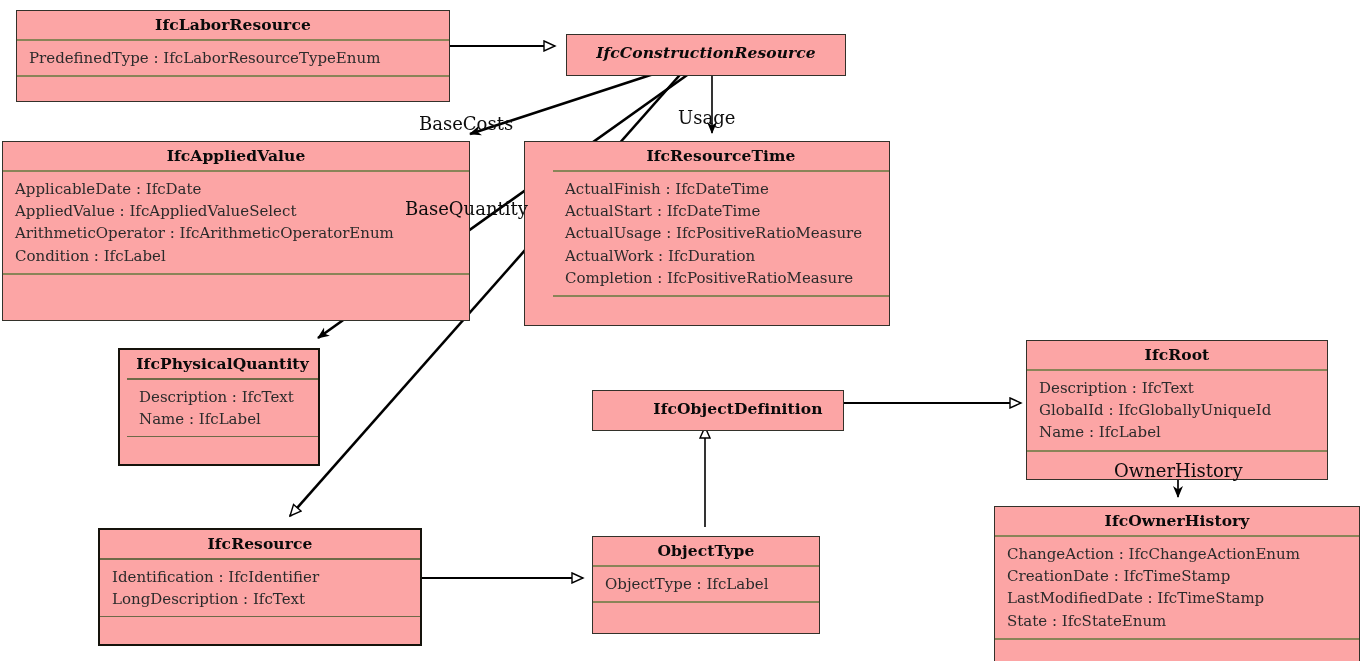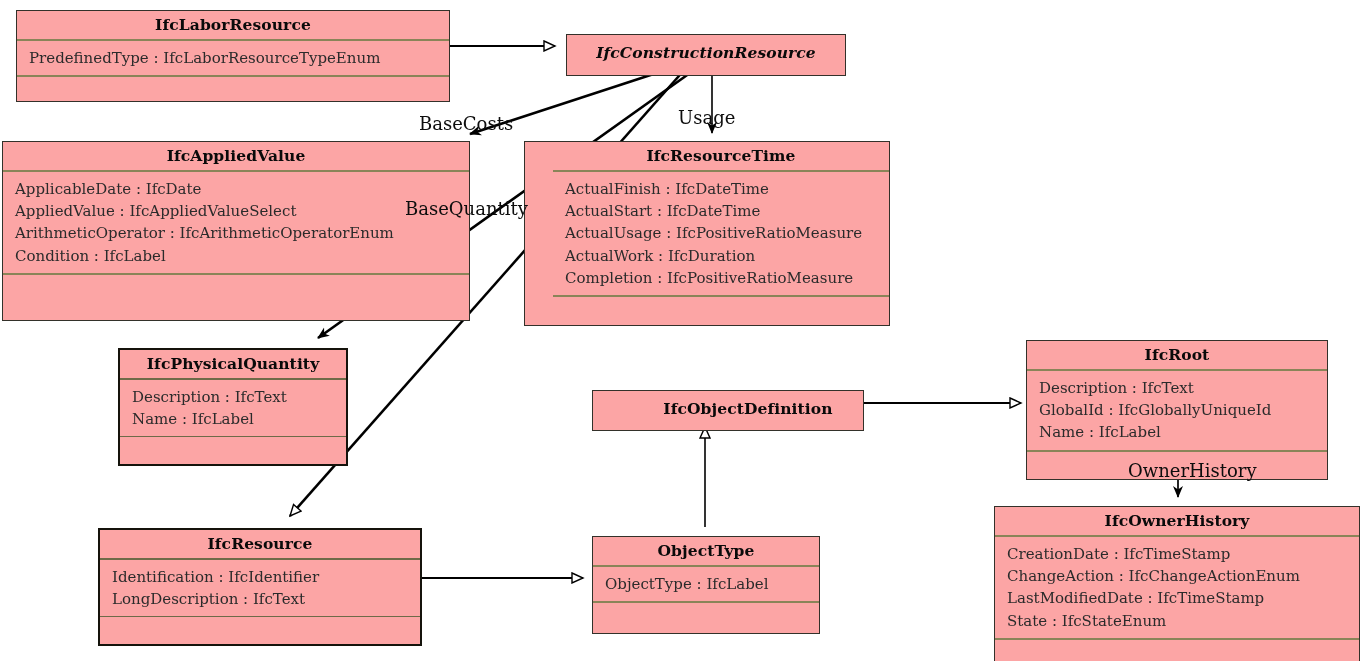--- a/index.html
+++ b/index.html
@@ -135,53 +135,53 @@
       <div class="attr">ActualFinish : IfcDateTime</div>
       <div class="attr">ActualStart : IfcDateTime</div>
       <div class="attr">ActualUsage : IfcPositiveRatioMeasure</div>
       <div class="attr">ActualWork : IfcDuration</div>
       <div class="attr">Completion : IfcPositiveRatioMeasure</div>
     </div>
     <div class="sep"></div>
     <div class="cls-ops"></div>
   </div>
 
-  <div class="uml-class" style="left:118px;top:340px;width:230px;height:118px;border-width:2px;border-color:#15130c;">
+  <div class="uml-class" style="left:118px;top:340px;width:202px;height:118px;border-width:2px;border-color:#15130c;padding-left:7px;">
     <div class="cls-name">IfcPhysicalQuantity</div>
     <div class="sep thinsep"></div>
     <div class="cls-attrs">
       <div class="attr">Description : IfcText</div>
       <div class="attr">Name : IfcLabel</div>
     </div>
     <div class="sep thinsep"></div>
     <div class="cls-ops"></div>
   </div>
 
-  <div class="uml-class" style="left:592px;top:382px;width:272px;height:41px;padding-left:40px;">
+  <div class="uml-class" style="left:592px;top:382px;width:252px;height:41px;padding-left:40px;">
     <div class="cls-name" style="padding-top:9px;">IfcObjectDefinition</div>
   </div>
 
   <div class="uml-class" style="left:1026px;top:332px;width:302px;height:140px;">
     <div class="cls-name">IfcRoot</div>
     <div class="sep"></div>
     <div class="cls-attrs">
       <div class="attr">Description : IfcText</div>
       <div class="attr">GlobalId : IfcGloballyUniqueId</div>
       <div class="attr">Name : IfcLabel</div>
     </div>
     <div class="sep"></div>
     <div class="cls-ops"></div>
   </div>
 
   <div class="uml-class" style="left:994px;top:498px;width:366px;height:162px;">
     <div class="cls-name">IfcOwnerHistory</div>
     <div class="sep"></div>
     <div class="cls-attrs">
+      <div class="attr">ChangeAction : IfcChangeActionEnum</div>
       <div class="attr">CreationDate : IfcTimeStamp</div>
-      <div class="attr">ChangeAction : IfcChangeActionEnum</div>
       <div class="attr">LastModifiedDate : IfcTimeStamp</div>
       <div class="attr">State : IfcStateEnum</div>
     </div>
     <div class="sep"></div>
     <div class="cls-ops"></div>
   </div>
 
   <div class="uml-class" style="left:98px;top:520px;width:324px;height:118px;border-width:2px;border-color:#15130c;">
     <div class="cls-name">IfcResource</div>
     <div class="sep thinsep"></div>
@@ -202,15 +202,15 @@
     <div class="sep"></div>
     <div class="cls-ops"></div>
   </div>
 
   <div class="edge-label" style="left:419px;top:113px;">BaseCosts</div>
 
   <div class="edge-label" style="left:678px;top:107px;">Usage</div>
 
   <div class="edge-label" style="left:405px;top:198px;">BaseQuantity</div>
 
-  <div class="edge-label" style="left:1114px;top:460px;margin-left:14px;">OwnerHistory</div>
+  <div class="edge-label" style="left:1114px;top:460px;">OwnerHistory</div>
 
 </div>
 
 </body></html>

